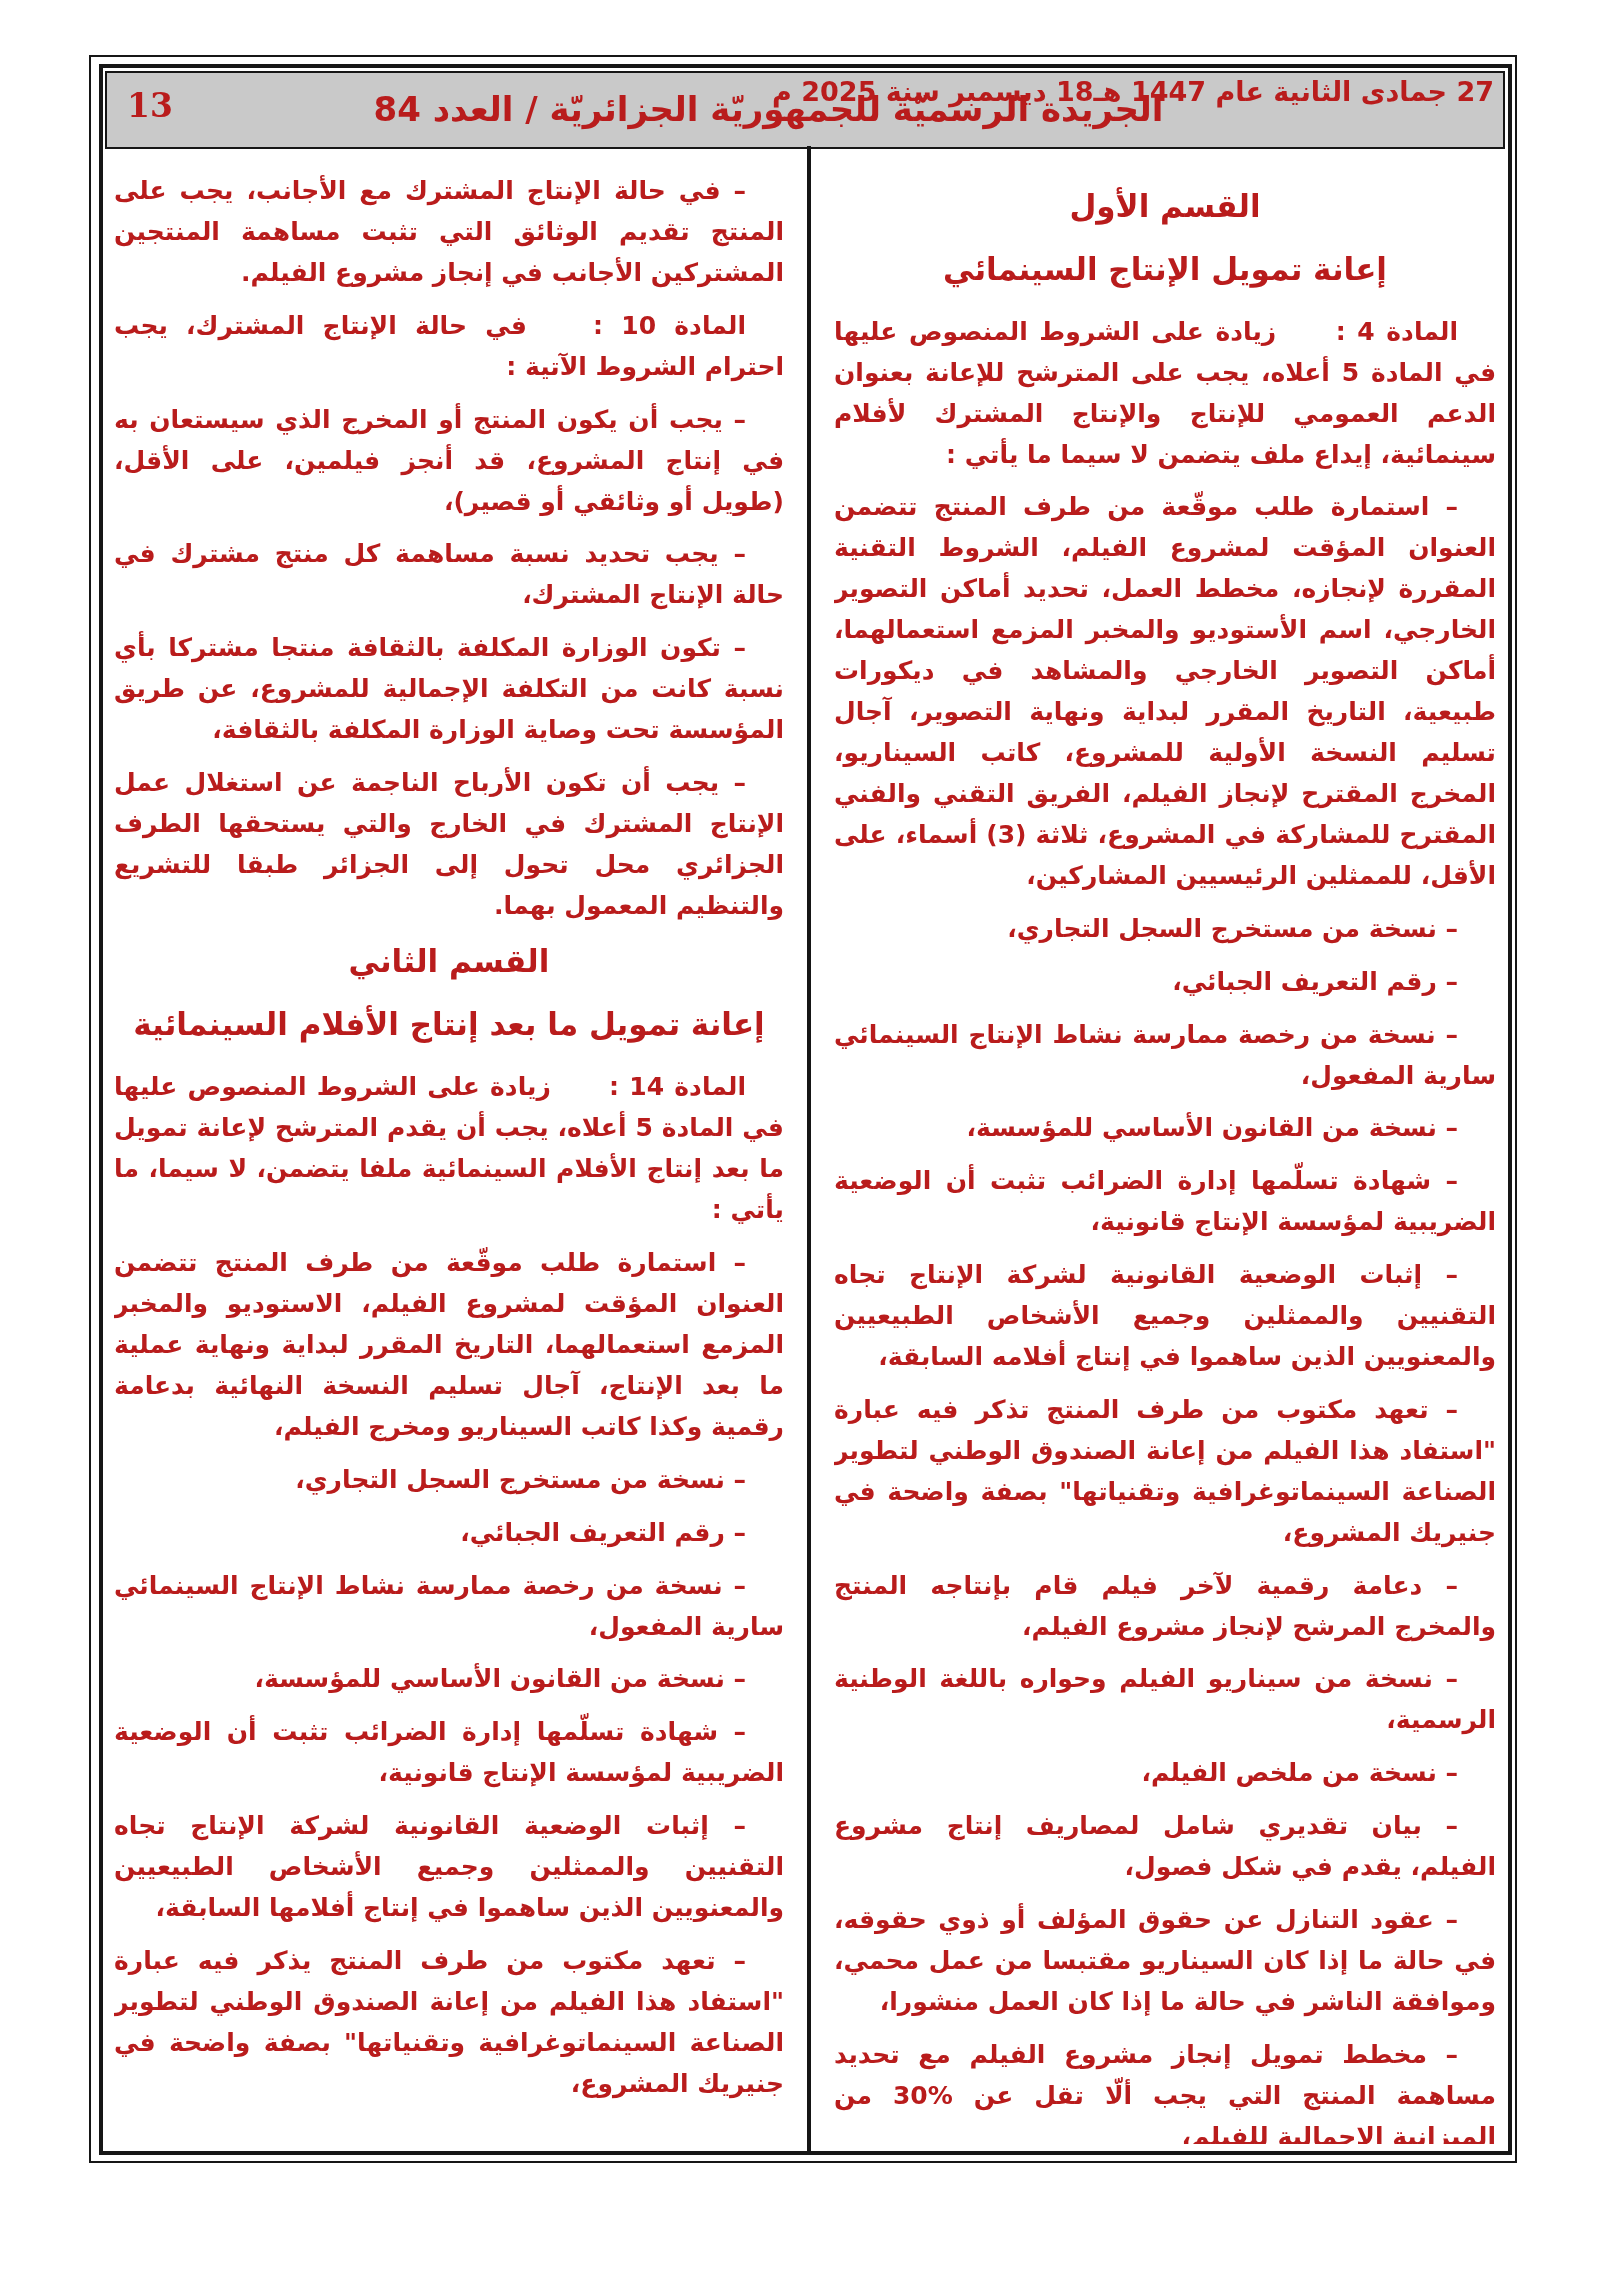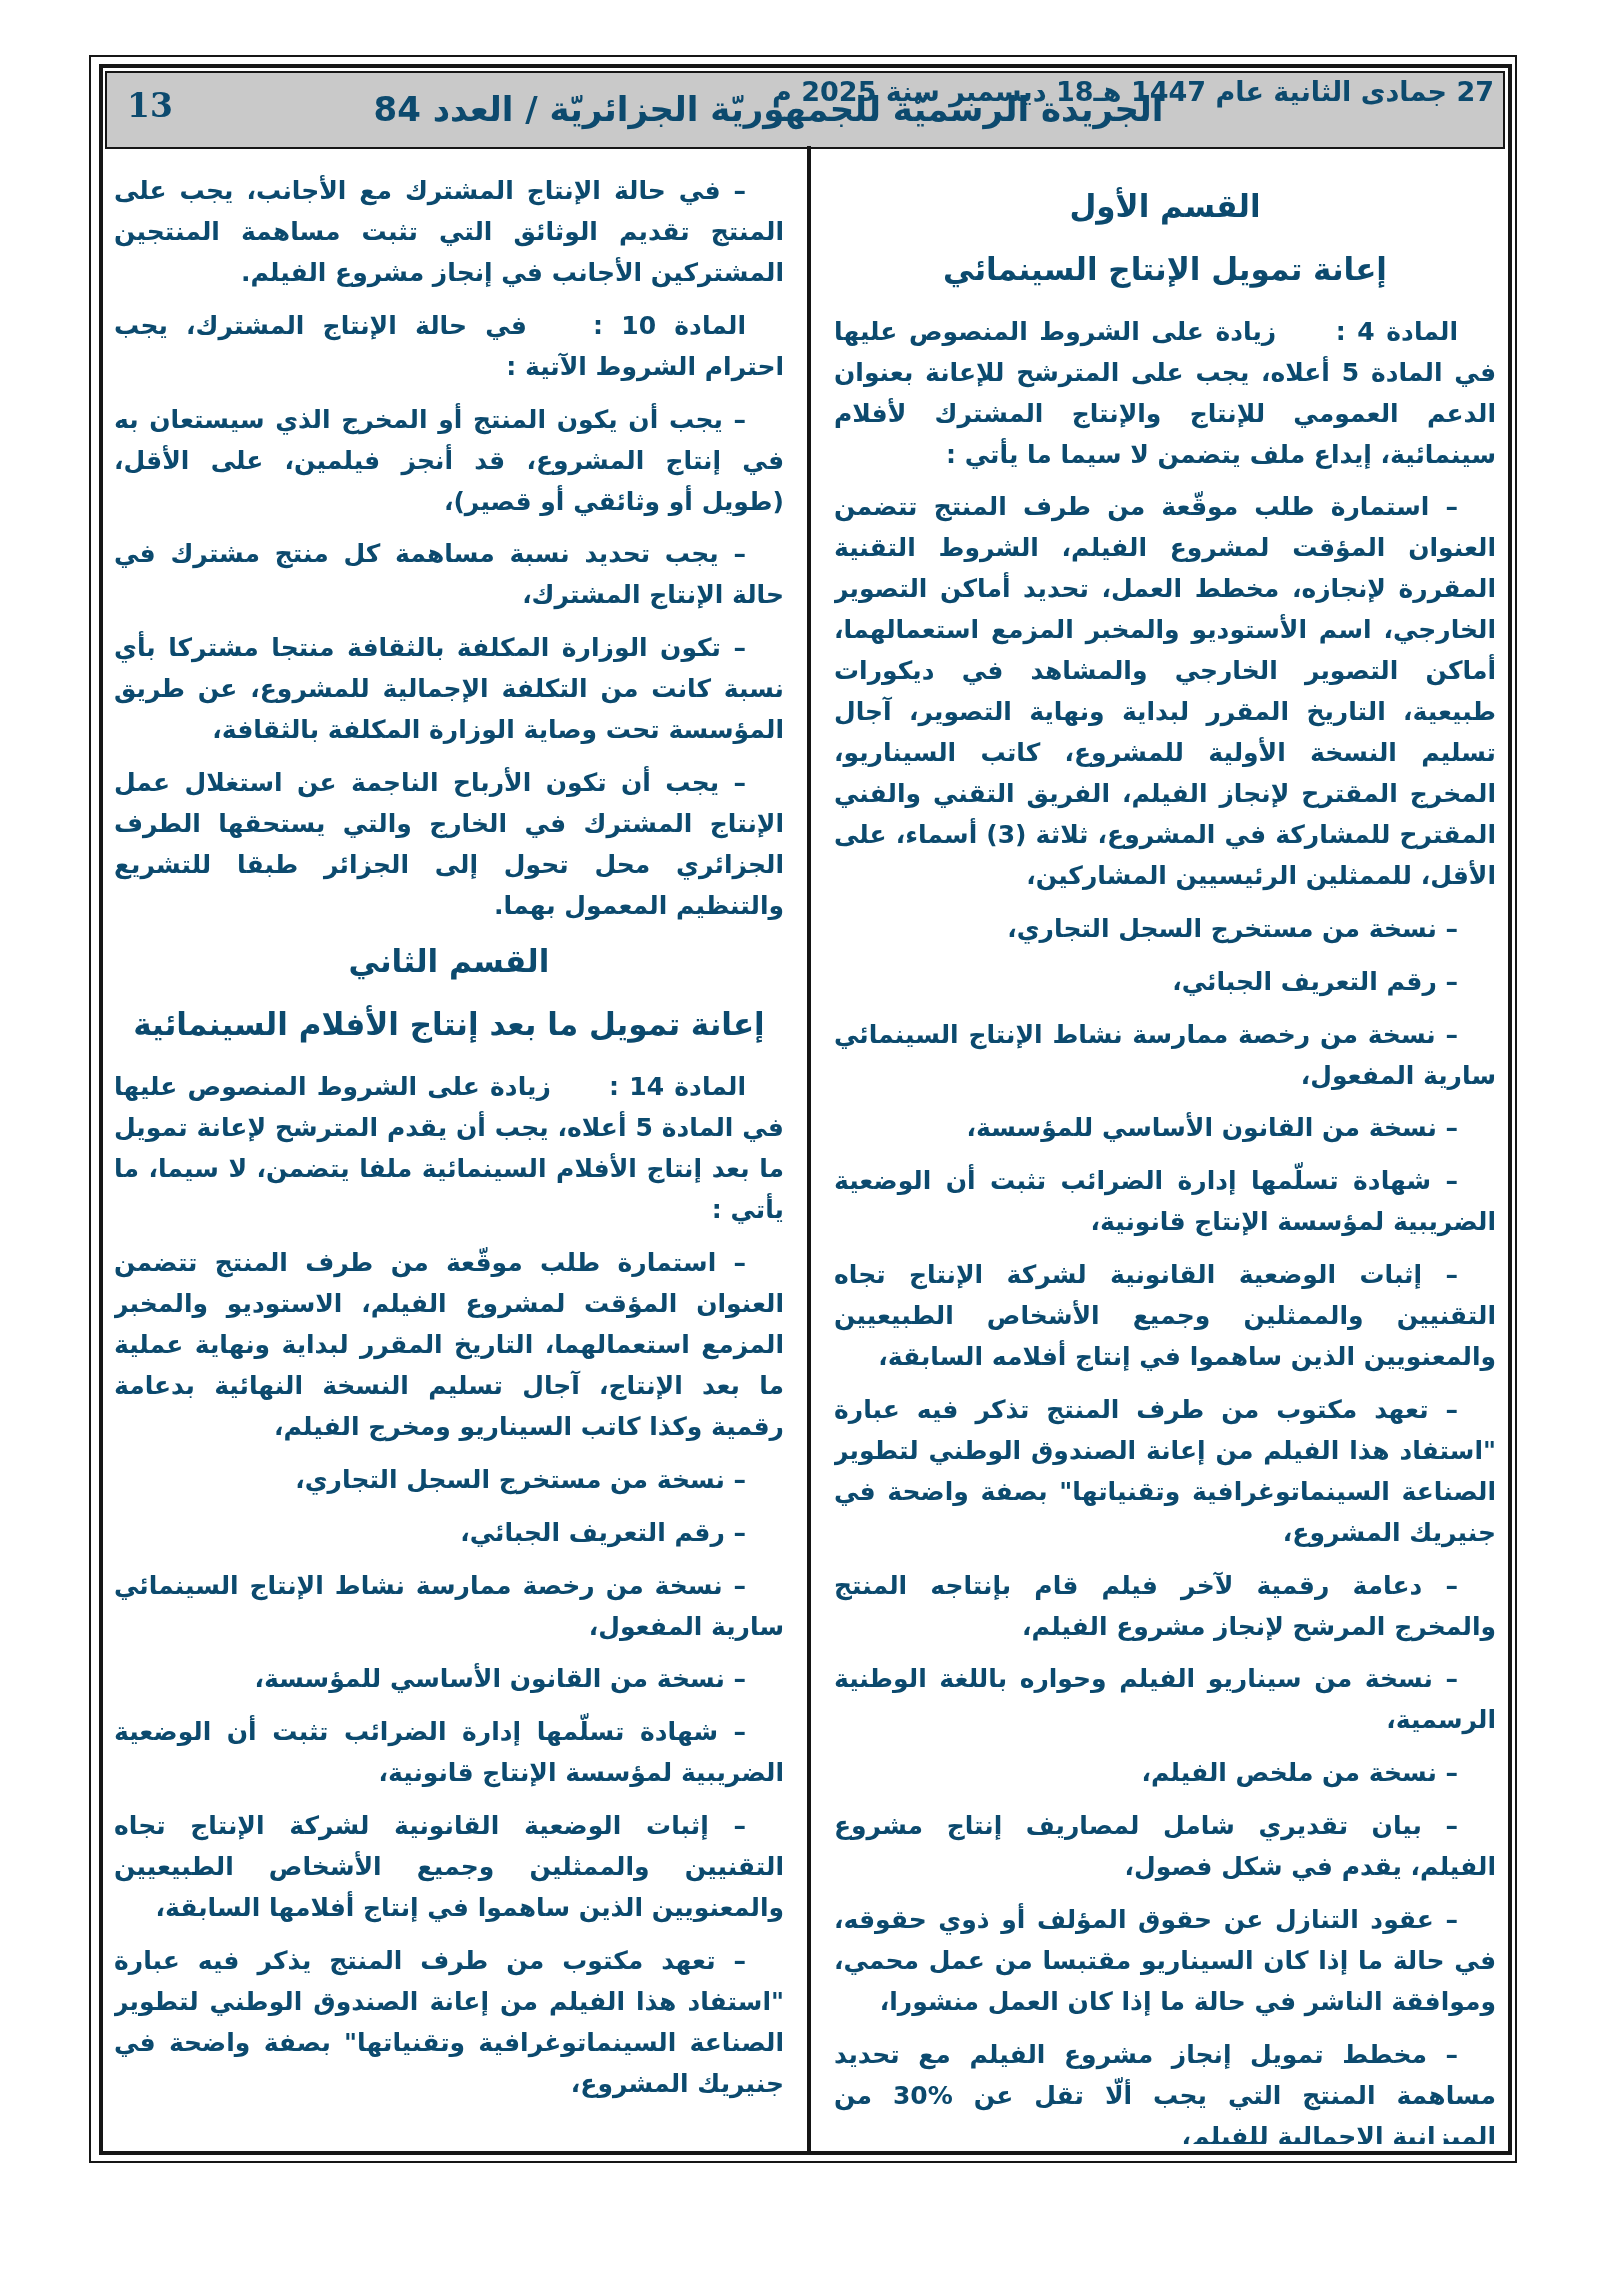--- a/index.html
+++ b/index.html
@@ -6,21 +6,21 @@
     margin: 0;
     padding: 0;
     background: #ffffff;
   }
   .page {
     position: relative;
     width: 1615px;
     height: 2285px;
     background: #ffffff;
     font-family: "DejaVu Sans", sans-serif;
-    color: #0c4a6e;
+    color: #b91c1c;
     direction: rtl;
     overflow: hidden;
   }
   .outer-frame {
     position: absolute;
     left: 90px; top: 55px;
     width: 1428px; height: 2108px;
     border: 2.7px solid #161616;
     box-sizing: border-box;
   }

